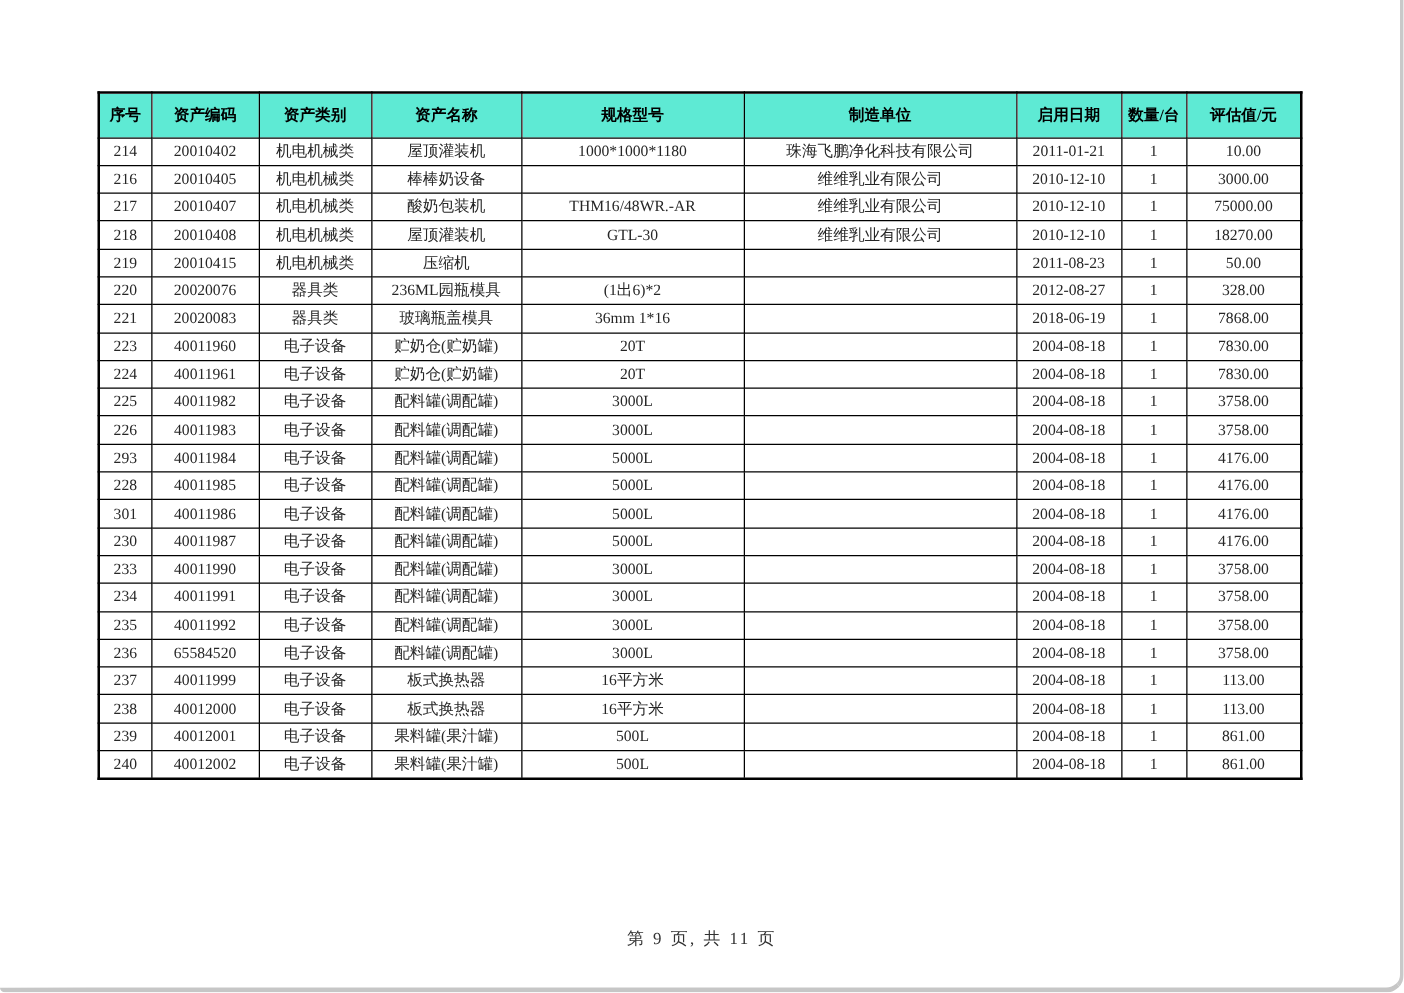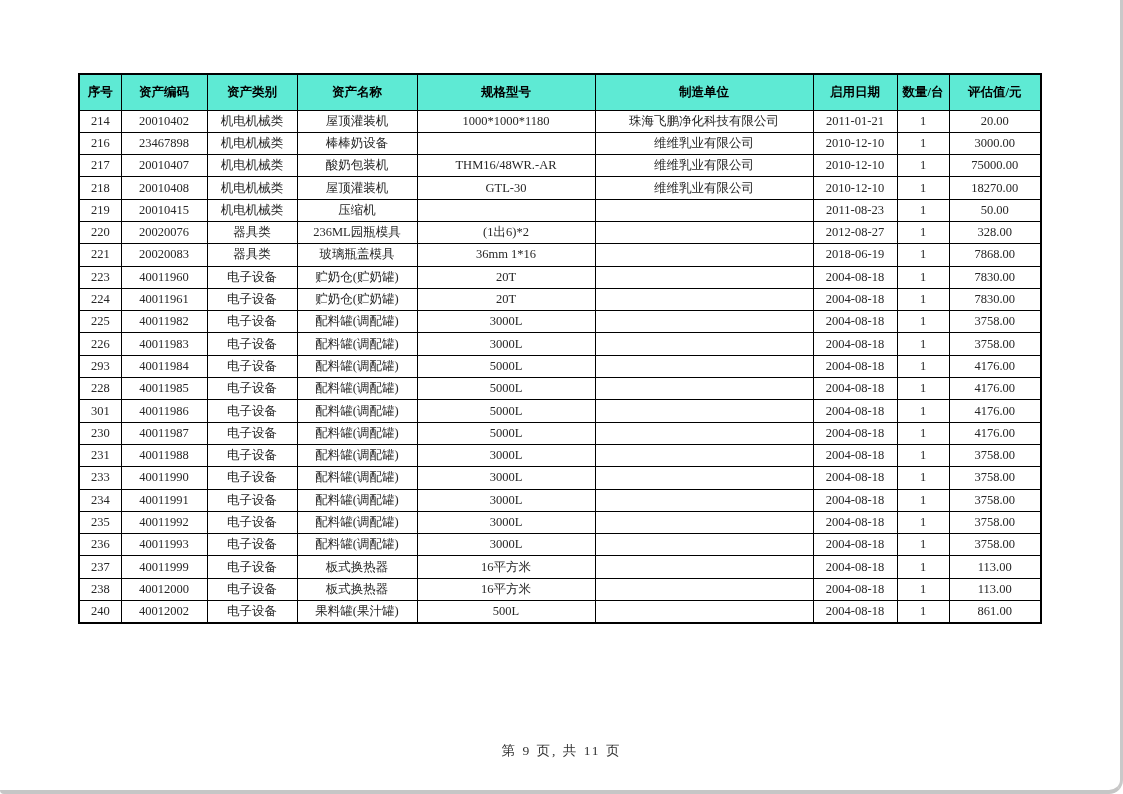--- a/index.html
+++ b/index.html
@@ -92,25 +92,25 @@
     <tbody>
         <tr>
           <td>214</td>
           <td>20010402</td>
           <td>机电机械类</td>
           <td>屋顶灌装机</td>
           <td>1000*1000*1180</td>
           <td>珠海飞鹏净化科技有限公司</td>
           <td>2011-01-21</td>
           <td>1</td>
-          <td>20.00</td>
+          <td>10.00</td>
         </tr>
         <tr>
           <td>216</td>
-          <td>23467898</td>
+          <td>20010405</td>
           <td>机电机械类</td>
           <td>棒棒奶设备</td>
           <td></td>
           <td>维维乳业有限公司</td>
           <td>2010-12-10</td>
           <td>1</td>
           <td>3000.00</td>
         </tr>
         <tr>
           <td>217</td>
@@ -249,31 +249,20 @@
           <td>40011987</td>
           <td>电子设备</td>
           <td>配料罐(调配罐)</td>
           <td>5000L</td>
           <td></td>
           <td>2004-08-18</td>
           <td>1</td>
           <td>4176.00</td>
         </tr>
         <tr>
-          <td>231</td>
-          <td>40011988</td>
-          <td>电子设备</td>
-          <td>配料罐(调配罐)</td>
-          <td>3000L</td>
-          <td></td>
-          <td>2004-08-18</td>
-          <td>1</td>
-          <td>3758.00</td>
-        </tr>
-        <tr>
           <td>233</td>
           <td>40011990</td>
           <td>电子设备</td>
           <td>配料罐(调配罐)</td>
           <td>3000L</td>
           <td></td>
           <td>2004-08-18</td>
           <td>1</td>
           <td>3758.00</td>
         </tr>
@@ -294,21 +283,21 @@
           <td>电子设备</td>
           <td>配料罐(调配罐)</td>
           <td>3000L</td>
           <td></td>
           <td>2004-08-18</td>
           <td>1</td>
           <td>3758.00</td>
         </tr>
         <tr>
           <td>236</td>
-          <td>40011993</td>
+          <td>65584520</td>
           <td>电子设备</td>
           <td>配料罐(调配罐)</td>
           <td>3000L</td>
           <td></td>
           <td>2004-08-18</td>
           <td>1</td>
           <td>3758.00</td>
         </tr>
         <tr>
           <td>237</td>
@@ -326,20 +315,31 @@
           <td>40012000</td>
           <td>电子设备</td>
           <td>板式换热器</td>
           <td>16平方米</td>
           <td></td>
           <td>2004-08-18</td>
           <td>1</td>
           <td>113.00</td>
         </tr>
         <tr>
+          <td>239</td>
+          <td>40012001</td>
+          <td>电子设备</td>
+          <td>果料罐(果汁罐)</td>
+          <td>500L</td>
+          <td></td>
+          <td>2004-08-18</td>
+          <td>1</td>
+          <td>861.00</td>
+        </tr>
+        <tr>
           <td>240</td>
           <td>40012002</td>
           <td>电子设备</td>
           <td>果料罐(果汁罐)</td>
           <td>500L</td>
           <td></td>
           <td>2004-08-18</td>
           <td>1</td>
           <td>861.00</td>
         </tr>

